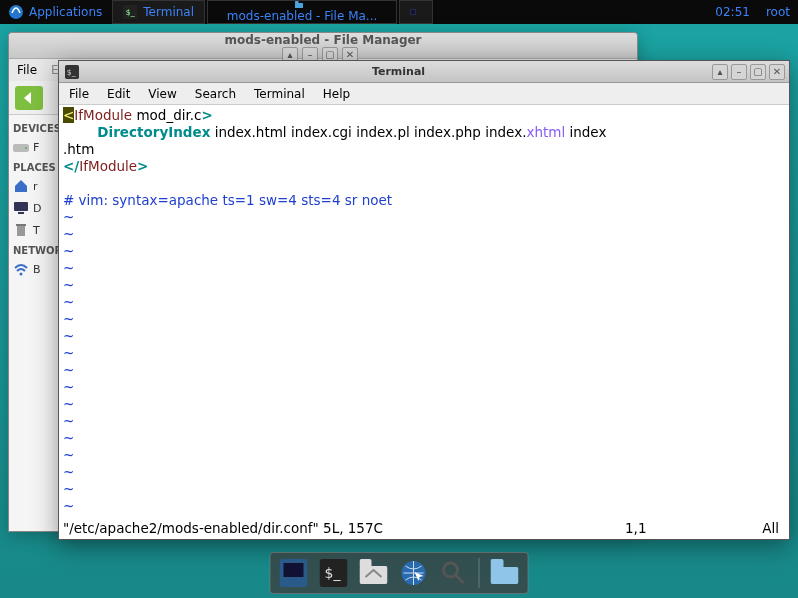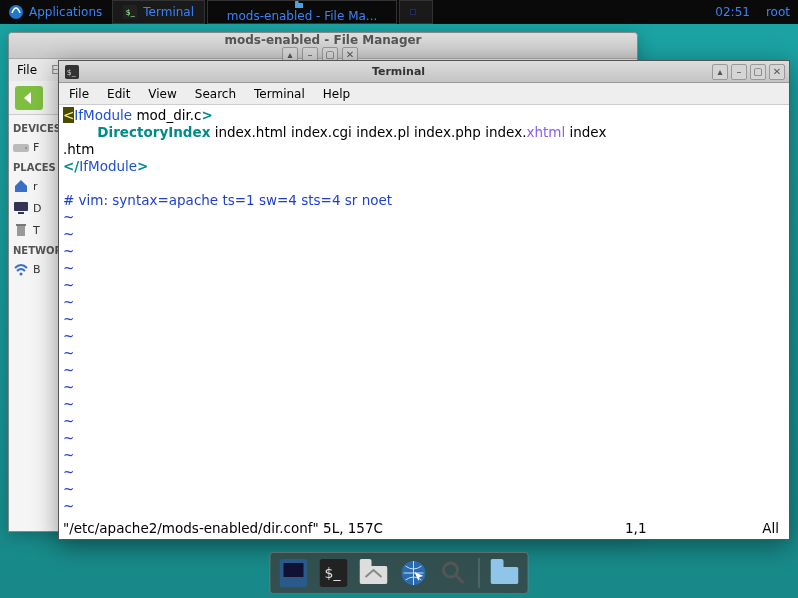--- a/index.html
+++ b/index.html
@@ -41,21 +41,21 @@
 
 
 .term { position:absolute; left:58px; top:60px; width:732px; height:480px; background:#fff; border:1px solid #555; box-shadow:0 6px 24px rgba(0,0,0,.4); display:flex; flex-direction:column; }
 .term-titlebar { height:22px; background:linear-gradient(#ddd,#c4c4c4); border-bottom:1px solid #999; display:flex; align-items:center; font-size:11px; }
 .term-titlebar .ticon { width:14px; height:14px; margin:0 6px; }
 .term-titlebar .title { flex:1; text-align:center; font-weight:bold; color:#333; }
 .term-titlebar .wbtns { display:flex; gap:3px; padding-right:4px; }
 .term-menu { height:22px; display:flex; align-items:center; gap:18px; padding:0 10px; font-size:12px; background:#eee; border-bottom:1px solid #ccc; }
 .term-menu span { cursor:pointer; }
 .term-body { flex:1; background:#fff; color:#000; font-family:"DejaVu Sans Mono",Menlo,monospace; font-size:13.5px; line-height:17px; padding:2px 4px; white-space:pre; overflow:hidden; position:relative; }
-.c-brown { color:#1d4ed8; }
+.c-brown { color:#7f1d1d; }
 .c-teal { color:#008b8b; font-weight:bold; }
 .c-red { color:#8b5cf6; }
 .c-blue { color:#1e3fcf; }
 .tilde { color:#1e3fcf; }
 .cursor-cell { background:#4a4a00; color:#ffff80; }
 .status-line { position:absolute; bottom:2px; left:4px; right:4px; display:flex; font-family:inherit; font-size:13.5px; }
 .status-line .fn { flex:0 0 auto; }
 .status-line .gap { flex:1; }
 .status-line .pos { width:120px; }
 .status-line .pct { width:40px; text-align:right; padding-right:6px; }

